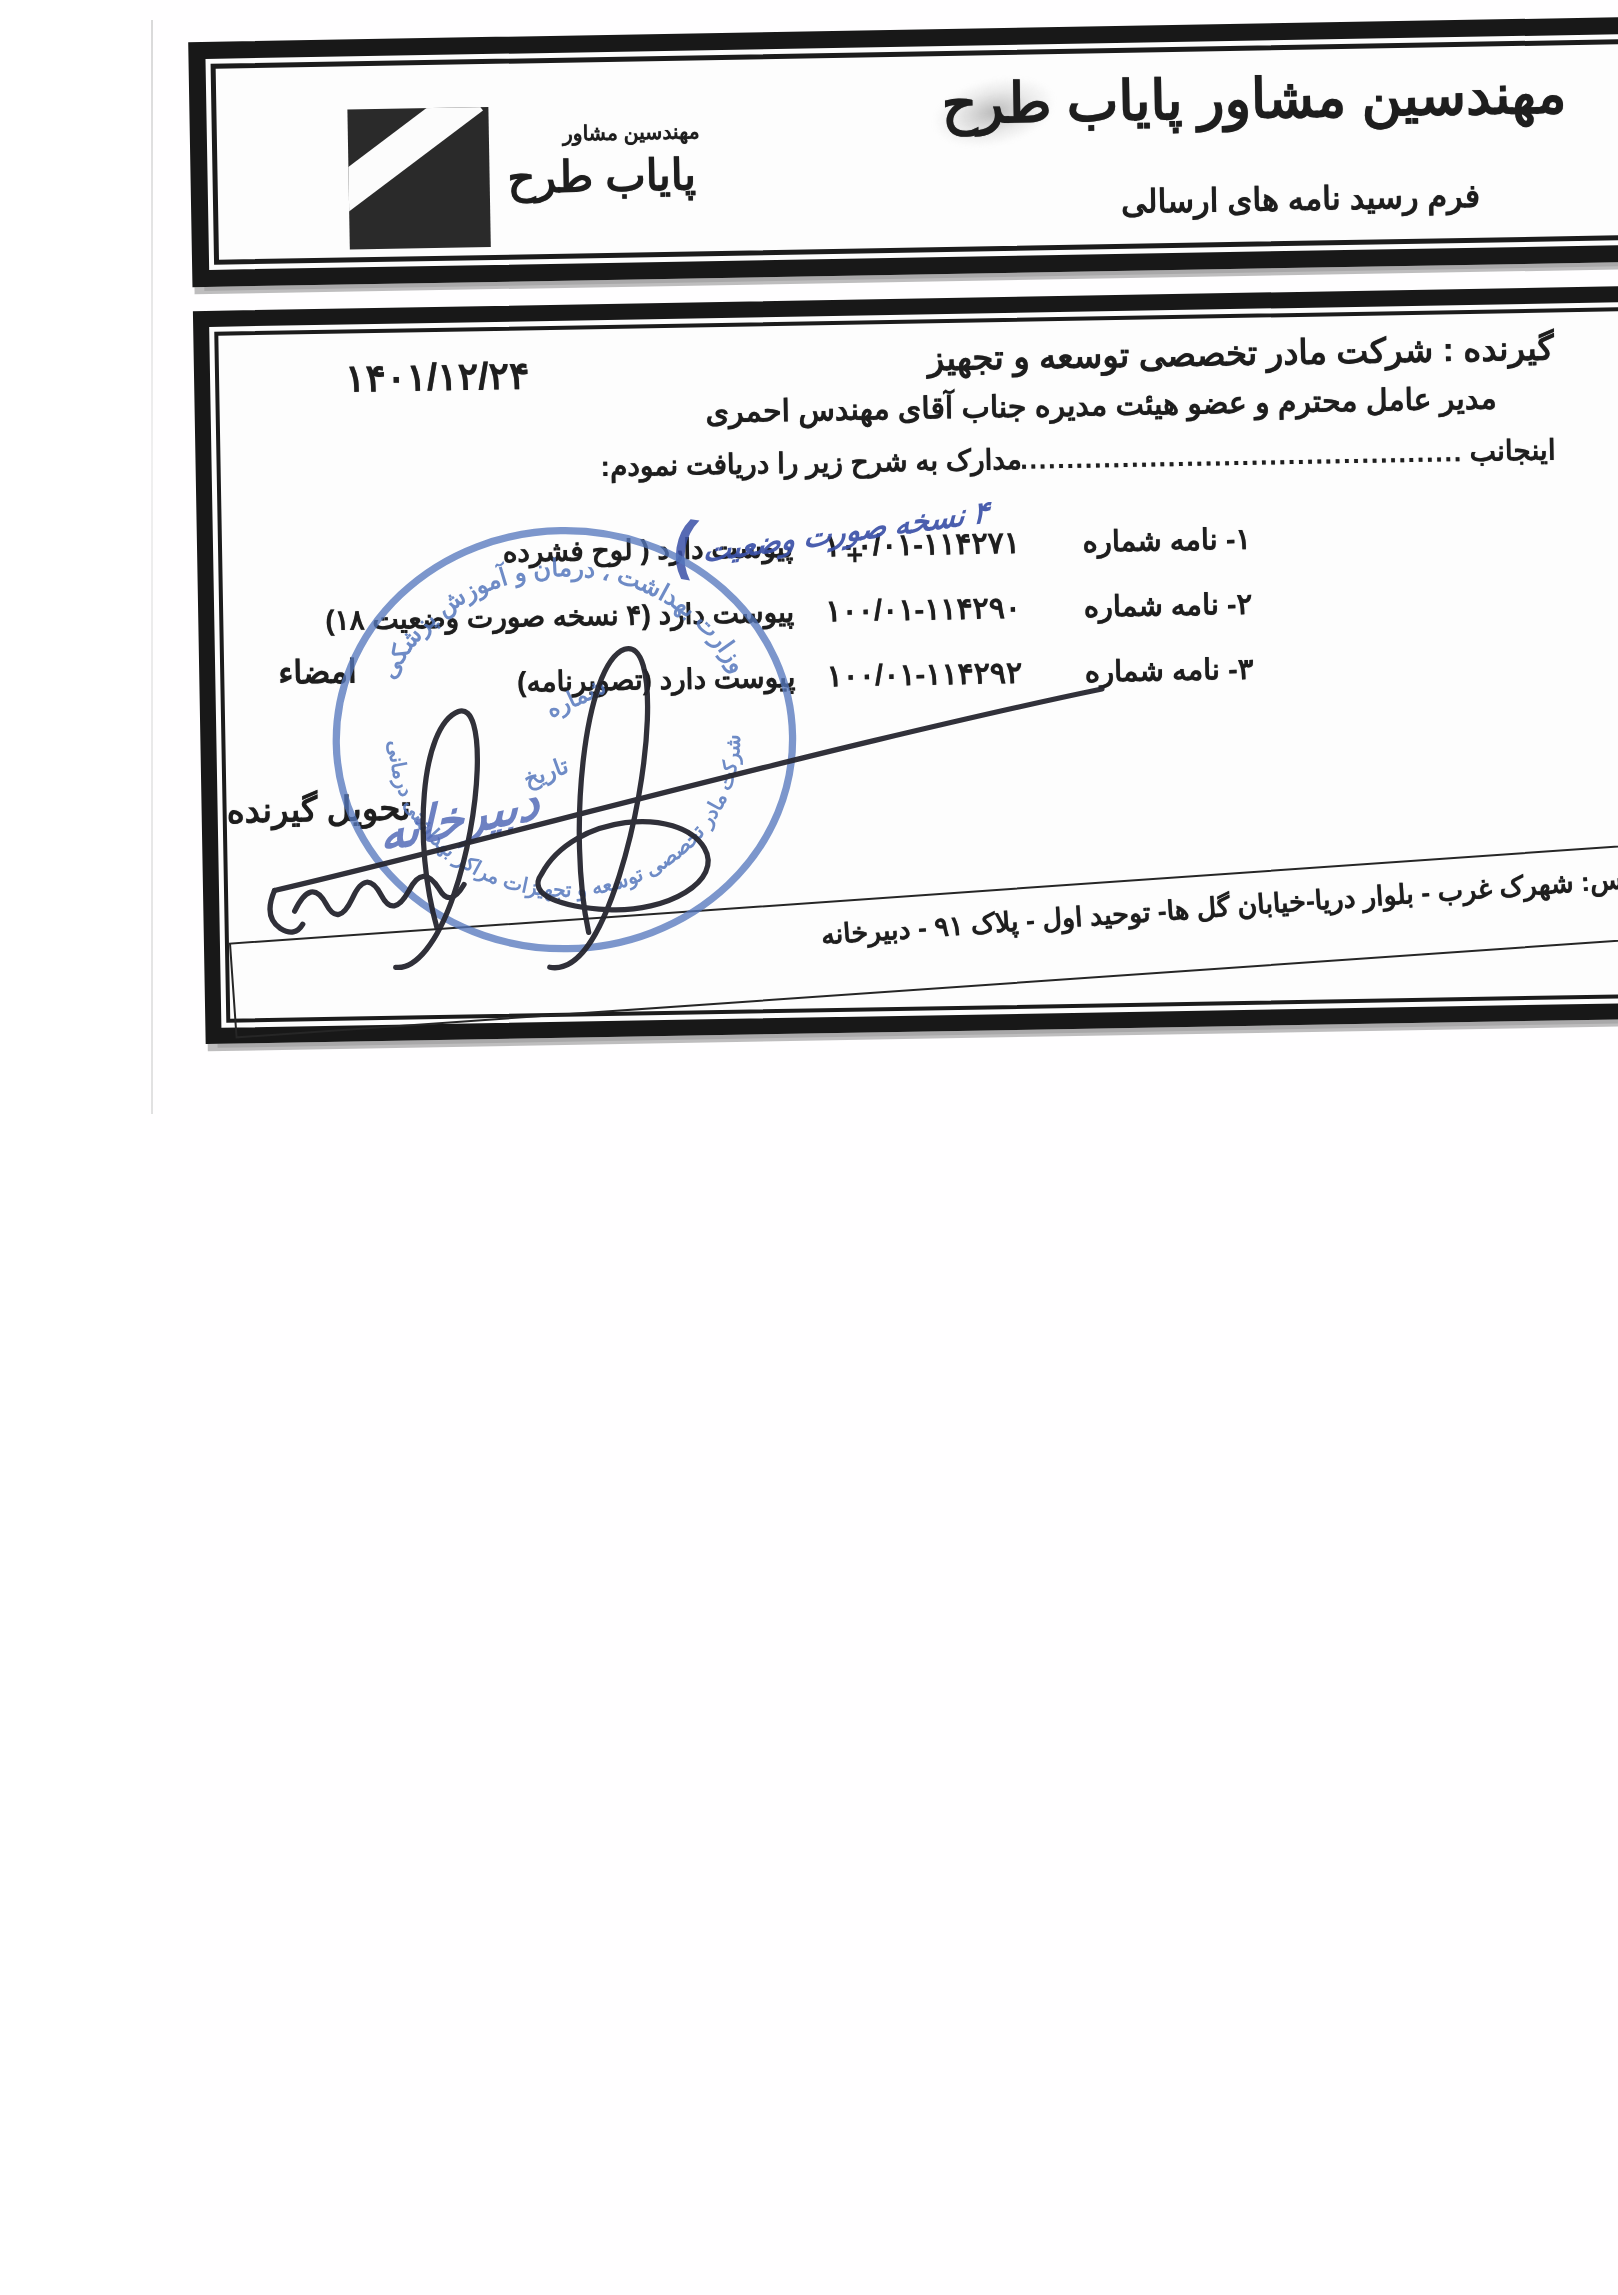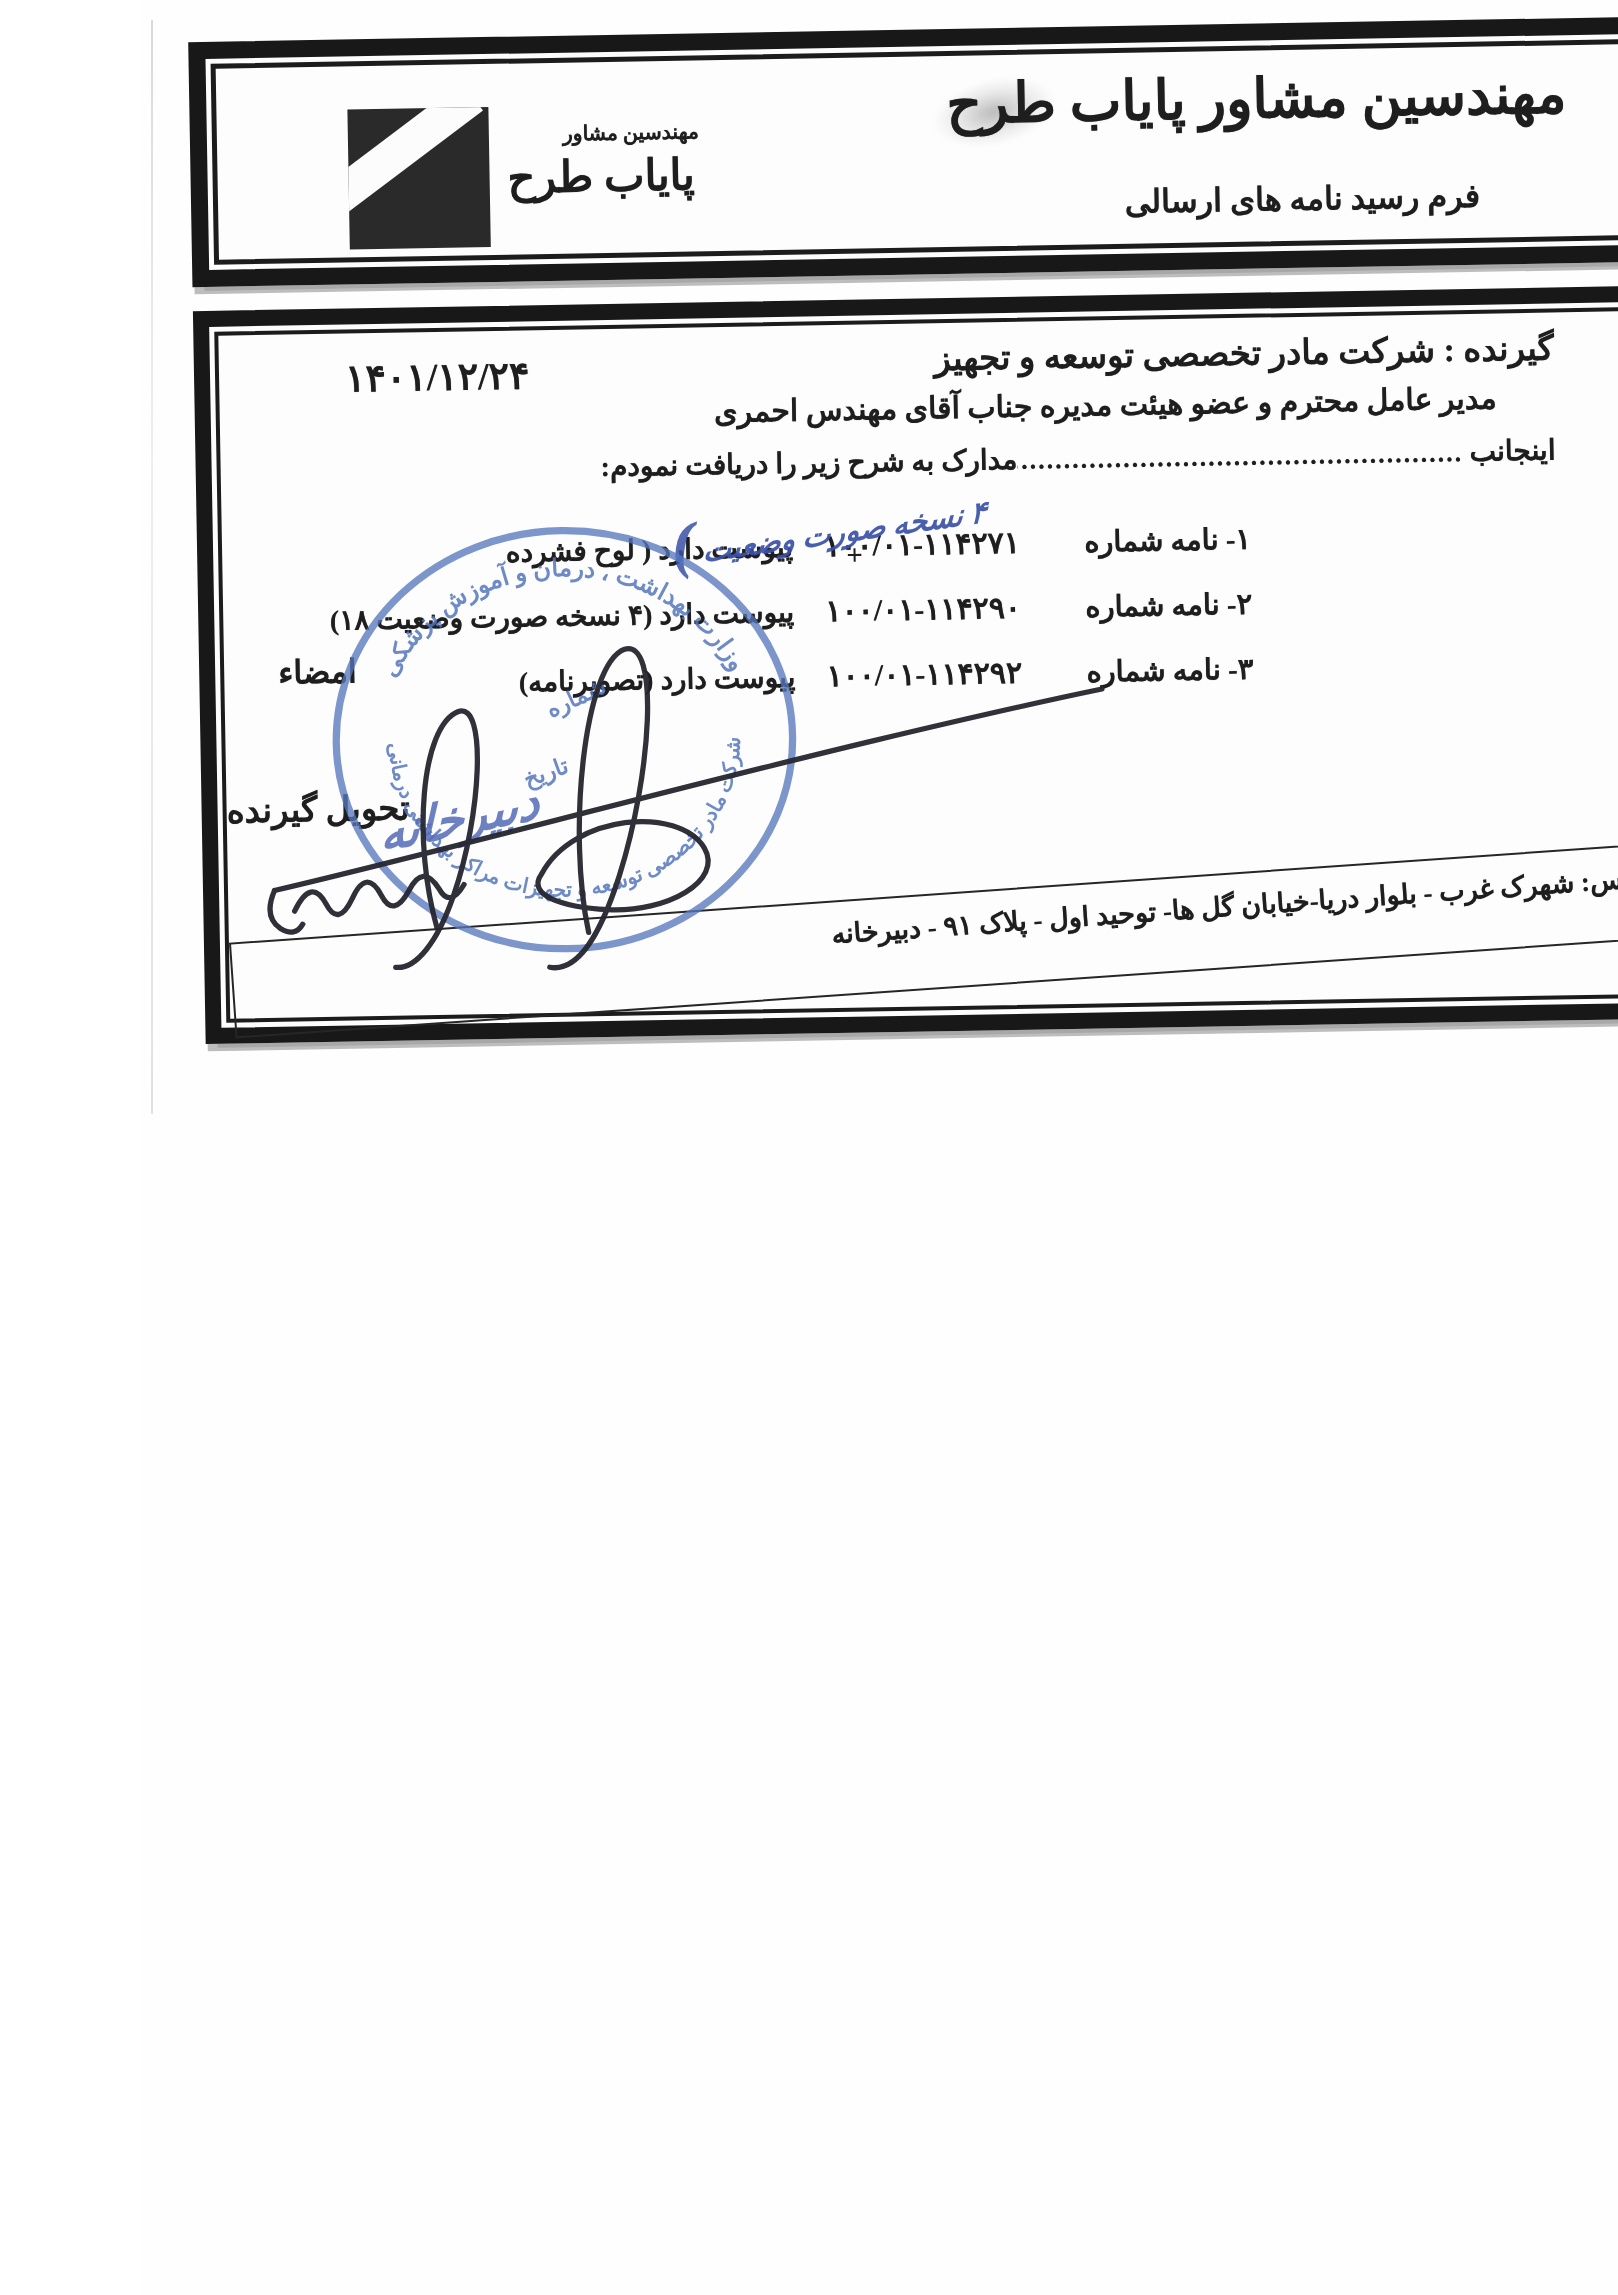--- a/index.html
+++ b/index.html
@@ -1,19 +1,19 @@
 <!DOCTYPE html>
 <html lang="fa" dir="rtl" style="font-size:10.5px"><head>
 <meta charset="utf-8">
 <style>
   html,body { margin:0; padding:0; background:#ffffff; }
   * { box-sizing:border-box; }
   .page {
     position:relative; width:1478px; height:2295px; background:#fffeff;
-    font-family:Liberation Serif, serif; color:#1e1e1e; overflow:hidden;margin-left:36px;
+    font-family:Liberation Sans, sans-serif; color:#1e1e1e; overflow:hidden;margin-left:36px;
   }
   .scan-edge {
     position:absolute; left:10.5px; top:20px; width:2.6px; height:1094px;
     background:linear-gradient(#bbb,#e3e3e3 40%,#c9c9c9); opacity:.55;
   }
   .tilt { position:absolute; inset:0; transform:rotate(-1deg); transform-origin:810px 540px; }
 
   
   .box { position:absolute; background:#fdfdfd; border:17px solid #181818;
          box-shadow:0 9.2px 0 -2px rgba(110,110,110,.45), 9.2px 6.6px 0 -2.6px rgba(130,130,130,.3); }

